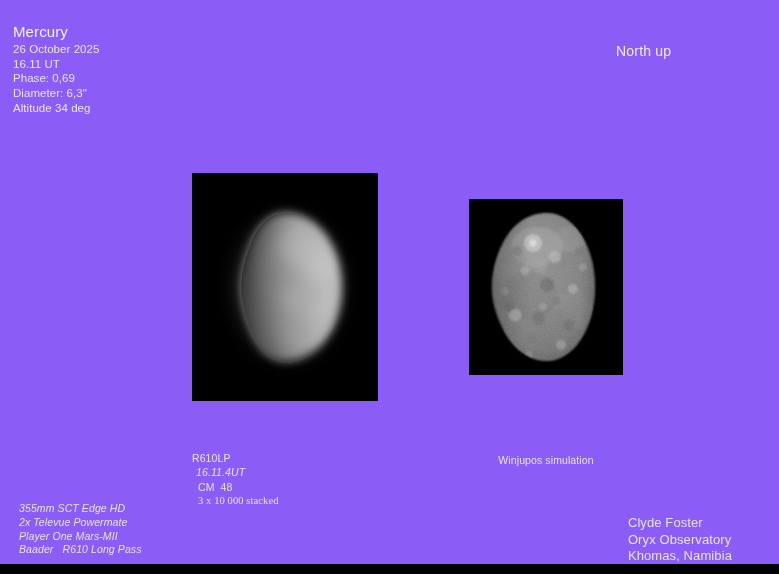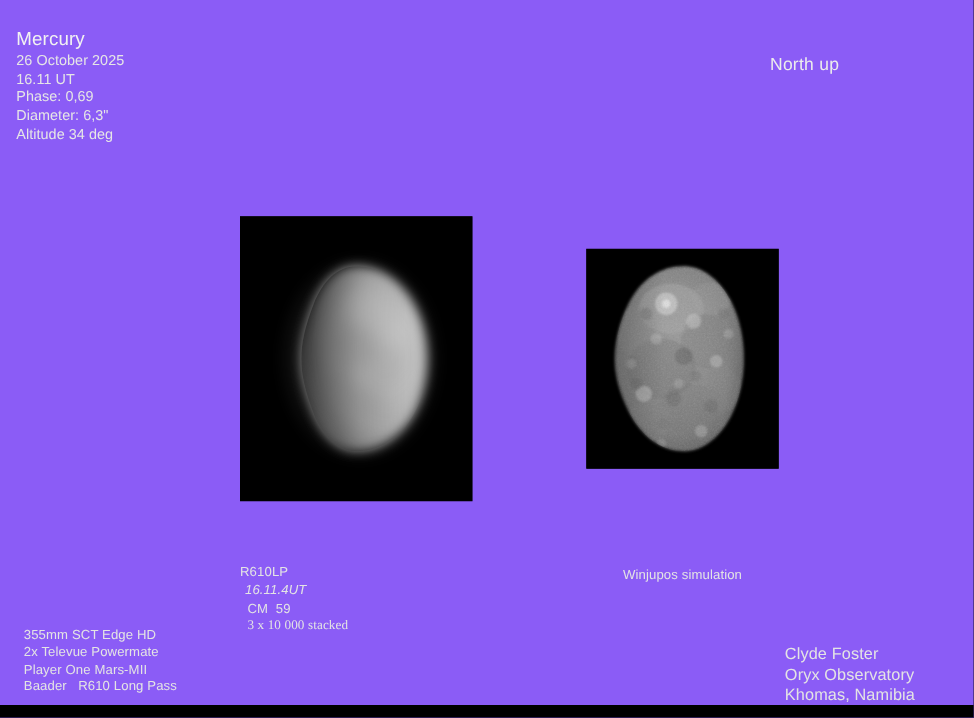--- a/index.html
+++ b/index.html
@@ -98,20 +98,21 @@
     left: 19px;
     top: 501px;
     line-height: 1.12;
   }
   .equipment-block .eq-line {
     font-size: 10.5px;
     color: #e4e4e4;
     letter-spacing: 0.1px;
     white-space: pre;
     margin-top: 2px;
+    font-style: italic;
   }
 
   .credit-block {
     position: absolute;
     right: 47px;
     top: 514px;
     text-align: left;
     line-height: 1.12;
   }
   .credit-block .cr-line {
@@ -338,21 +339,21 @@
         <rect x="0" y="0" width="154" height="176" filter="url(#simGrain)" opacity="0.42"></rect>
 
         <rect x="0" y="0" width="154" height="176" fill="url(#simTerm)"></rect>
       </g>
     </svg>
   </div>
 
   <div class="caption-capture">
     <div class="cap-line">R610LP</div>
     <div class="cap-line l1">16.11.4UT</div>
-    <div class="cap-line l2">CM  59</div>
+    <div class="cap-line l2">CM  48</div>
     <div class="cap-line l3">3 x 10 000 stacked</div>
   </div>
 
   <div class="caption-sim">Winjupos simulation</div>
 
   <div class="equipment-block">
     <div class="eq-line">355mm SCT Edge HD</div>
     <div class="eq-line">2x Televue Powermate</div>
     <div class="eq-line">Player One Mars-MII</div>
     <div class="eq-line">Baader   R610 Long Pass</div>

